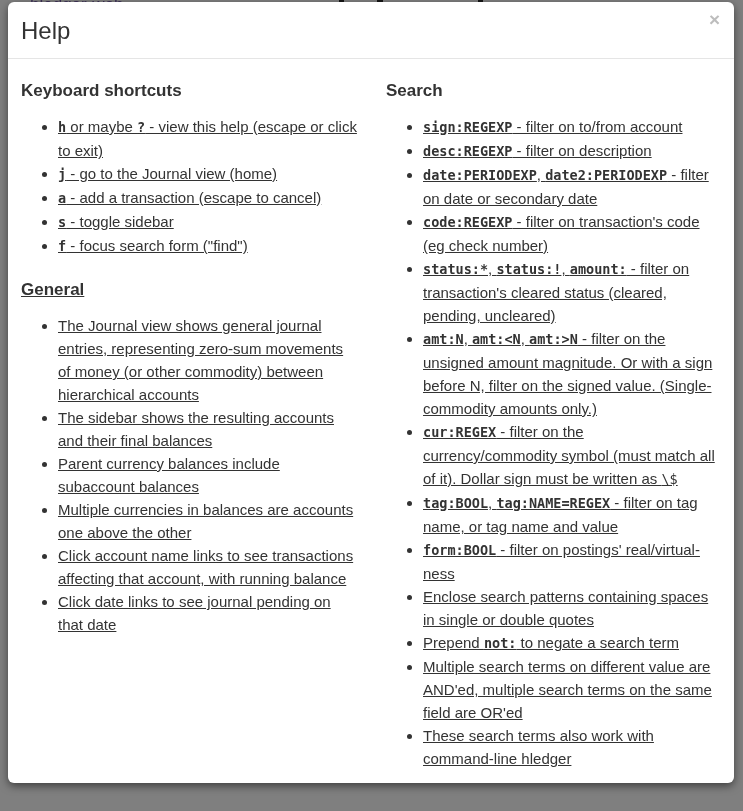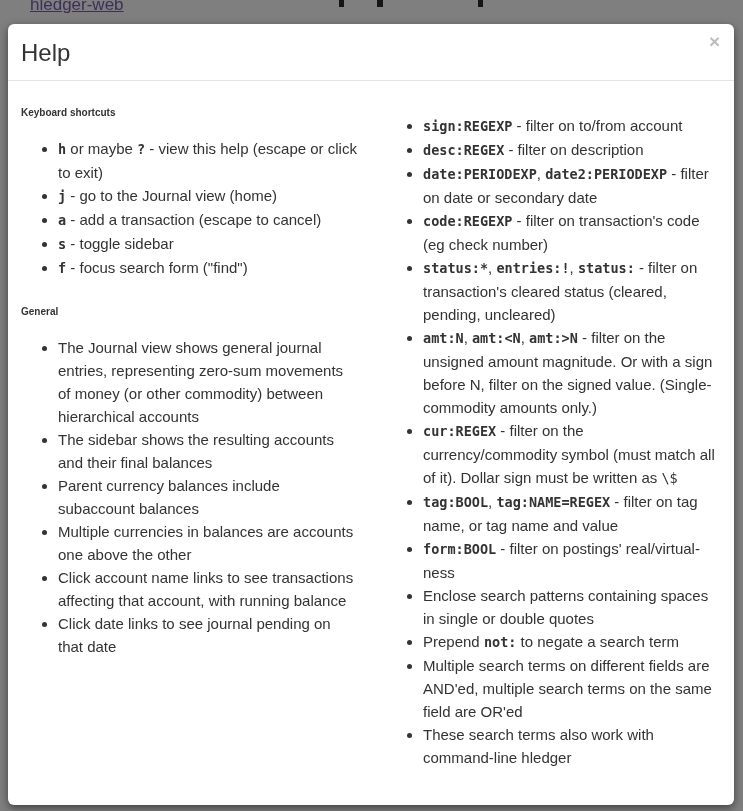--- a/index.html
+++ b/index.html
@@ -19,21 +19,21 @@
   }
   .bg-glyph { position:absolute; top:0; width:5px; height:7px; background:#2a2a2a; }
   .bg-glyph.g1 { left:339px; }
   .bg-glyph.g2 { left:377px; width:6px; }
   .bg-glyph.g3 { left:478px; }
 
   .backdrop { position:absolute; inset:0; background:rgba(0,0,0,0.50); }
 
   
   .modal {
-    position:absolute; left:8px; top:24px; width:726px; height:781px;
+    position:absolute; left:8px; top:2px; width:726px; height:781px;
     background:#fff; border-radius:6px;
     box-shadow:0 3px 9px rgba(0,0,0,0.5);
     color:#333; overflow:hidden;
   }
   .modal-header {
     position:relative;
     padding:12px 14px 11px 13px;
     border-bottom:1px solid #e5e5e5;
   }
   .modal-title { margin:0; font-size:24px; font-weight:400; line-height:33px; color:#333; }
@@ -41,25 +41,25 @@
     position:absolute; top:8px; right:14px;
     font-size:19px; font-weight:700; color:#bdbdbd;
     background:none; border:none; padding:0; cursor:pointer; line-height:19px;
     font-family:"Liberation Sans", sans-serif;
   }
   .modal-body { display:flex; padding:20px 13px; font-size:15px; line-height:23px; }
   .col { width:50%; box-sizing:border-box; }
   .col-left  { padding-right:12px; }
   .col-right { padding-left:15px; padding-right:2px; }
 
-  .section-heading { font-size:10px; font-weight:700; line-height:23px; color:#333; }
-  .section-heading + ul + .section-heading { margin-top:20px; }
+  .section-heading { font-size:17px; font-weight:700; line-height:23px; color:#333; }
+  .section-heading + ul + .section-heading { margin-top:20px;text-decoration:underline; }
 
   ul.help-list { margin:13px 0 10px 0; padding:0 0 0 37px; list-style:disc; }
-  ul.help-list li { margin:0; color:#333; }
+  ul.help-list li { margin:0; color:#333;text-decoration:underline; }
 
   code {
     font-family:"DejaVu Sans Mono","Liberation Mono",monospace;
     font-weight:700; font-size:13.5px; color:#333;
     background:none; padding:0;
   }
   code.plain { font-weight:400; }
 </style>
 </head>
 <body>
@@ -94,32 +94,33 @@
           <ul class="help-list">
             <li>The Journal view shows general journal entries, representing zero-sum movements of money (or other commodity) between hierarchical accounts</li>
             <li>The sidebar shows the resulting accounts and their final balances</li>
             <li>Parent currency balances include subaccount balances</li>
             <li>Multiple currencies in balances are accounts one above the other</li>
             <li>Click account name links to see transactions affecting that account, with running balance</li>
             <li>Click date links to see journal pending on that date</li>
           </ul>
         </div>
       <div class="col col-right">
+          <div class="section-heading">Search</div>
           <ul class="help-list">
             <li><code>sign:REGEXP</code> - filter on to/from account</li>
-            <li><code>desc:REGEX</code> - filter on description</li>
+            <li><code>desc:REGEXP</code> - filter on description</li>
             <li><code>date:PERIODEXP</code>, <code>date2:PERIODEXP</code> - filter on date or secondary date</li>
             <li><code>code:REGEXP</code> - filter on transaction's code (eg check number)</li>
-            <li><code>status:*</code>, <code>entries:!</code>, <code>status:</code> - filter on transaction's cleared status (cleared, pending, uncleared)</li>
+            <li><code>status:*</code>, <code>status:!</code>, <code>amount:</code> - filter on transaction's cleared status (cleared, pending, uncleared)</li>
             <li><code>amt:N</code>, <code>amt:&lt;N</code>, <code>amt:&gt;N</code> - filter on the unsigned amount magnitude. Or with a sign before N, filter on the signed value. (Single-commodity amounts only.)</li>
             <li><code>cur:REGEX</code> - filter on the currency/commodity symbol (must match all of it). Dollar sign must be written as <code class="plain">\$</code></li>
             <li><code>tag:BOOL</code>, <code>tag:NAME=REGEX</code> - filter on tag name, or tag name and value</li>
             <li><code>form:BOOL</code> - filter on postings' real/virtual-ness</li>
             <li>Enclose search patterns containing spaces in single or double quotes</li>
             <li>Prepend <code>not:</code> to negate a search term</li>
-            <li>Multiple search terms on different fields are AND'ed, multiple search terms on the same field are OR'ed</li>
+            <li>Multiple search terms on different value are AND'ed, multiple search terms on the same field are OR'ed</li>
             <li>These search terms also work with command-line hledger</li>
           </ul>
         </div>
     </div>
   </div>
 
 </div>
 
 </body></html>

